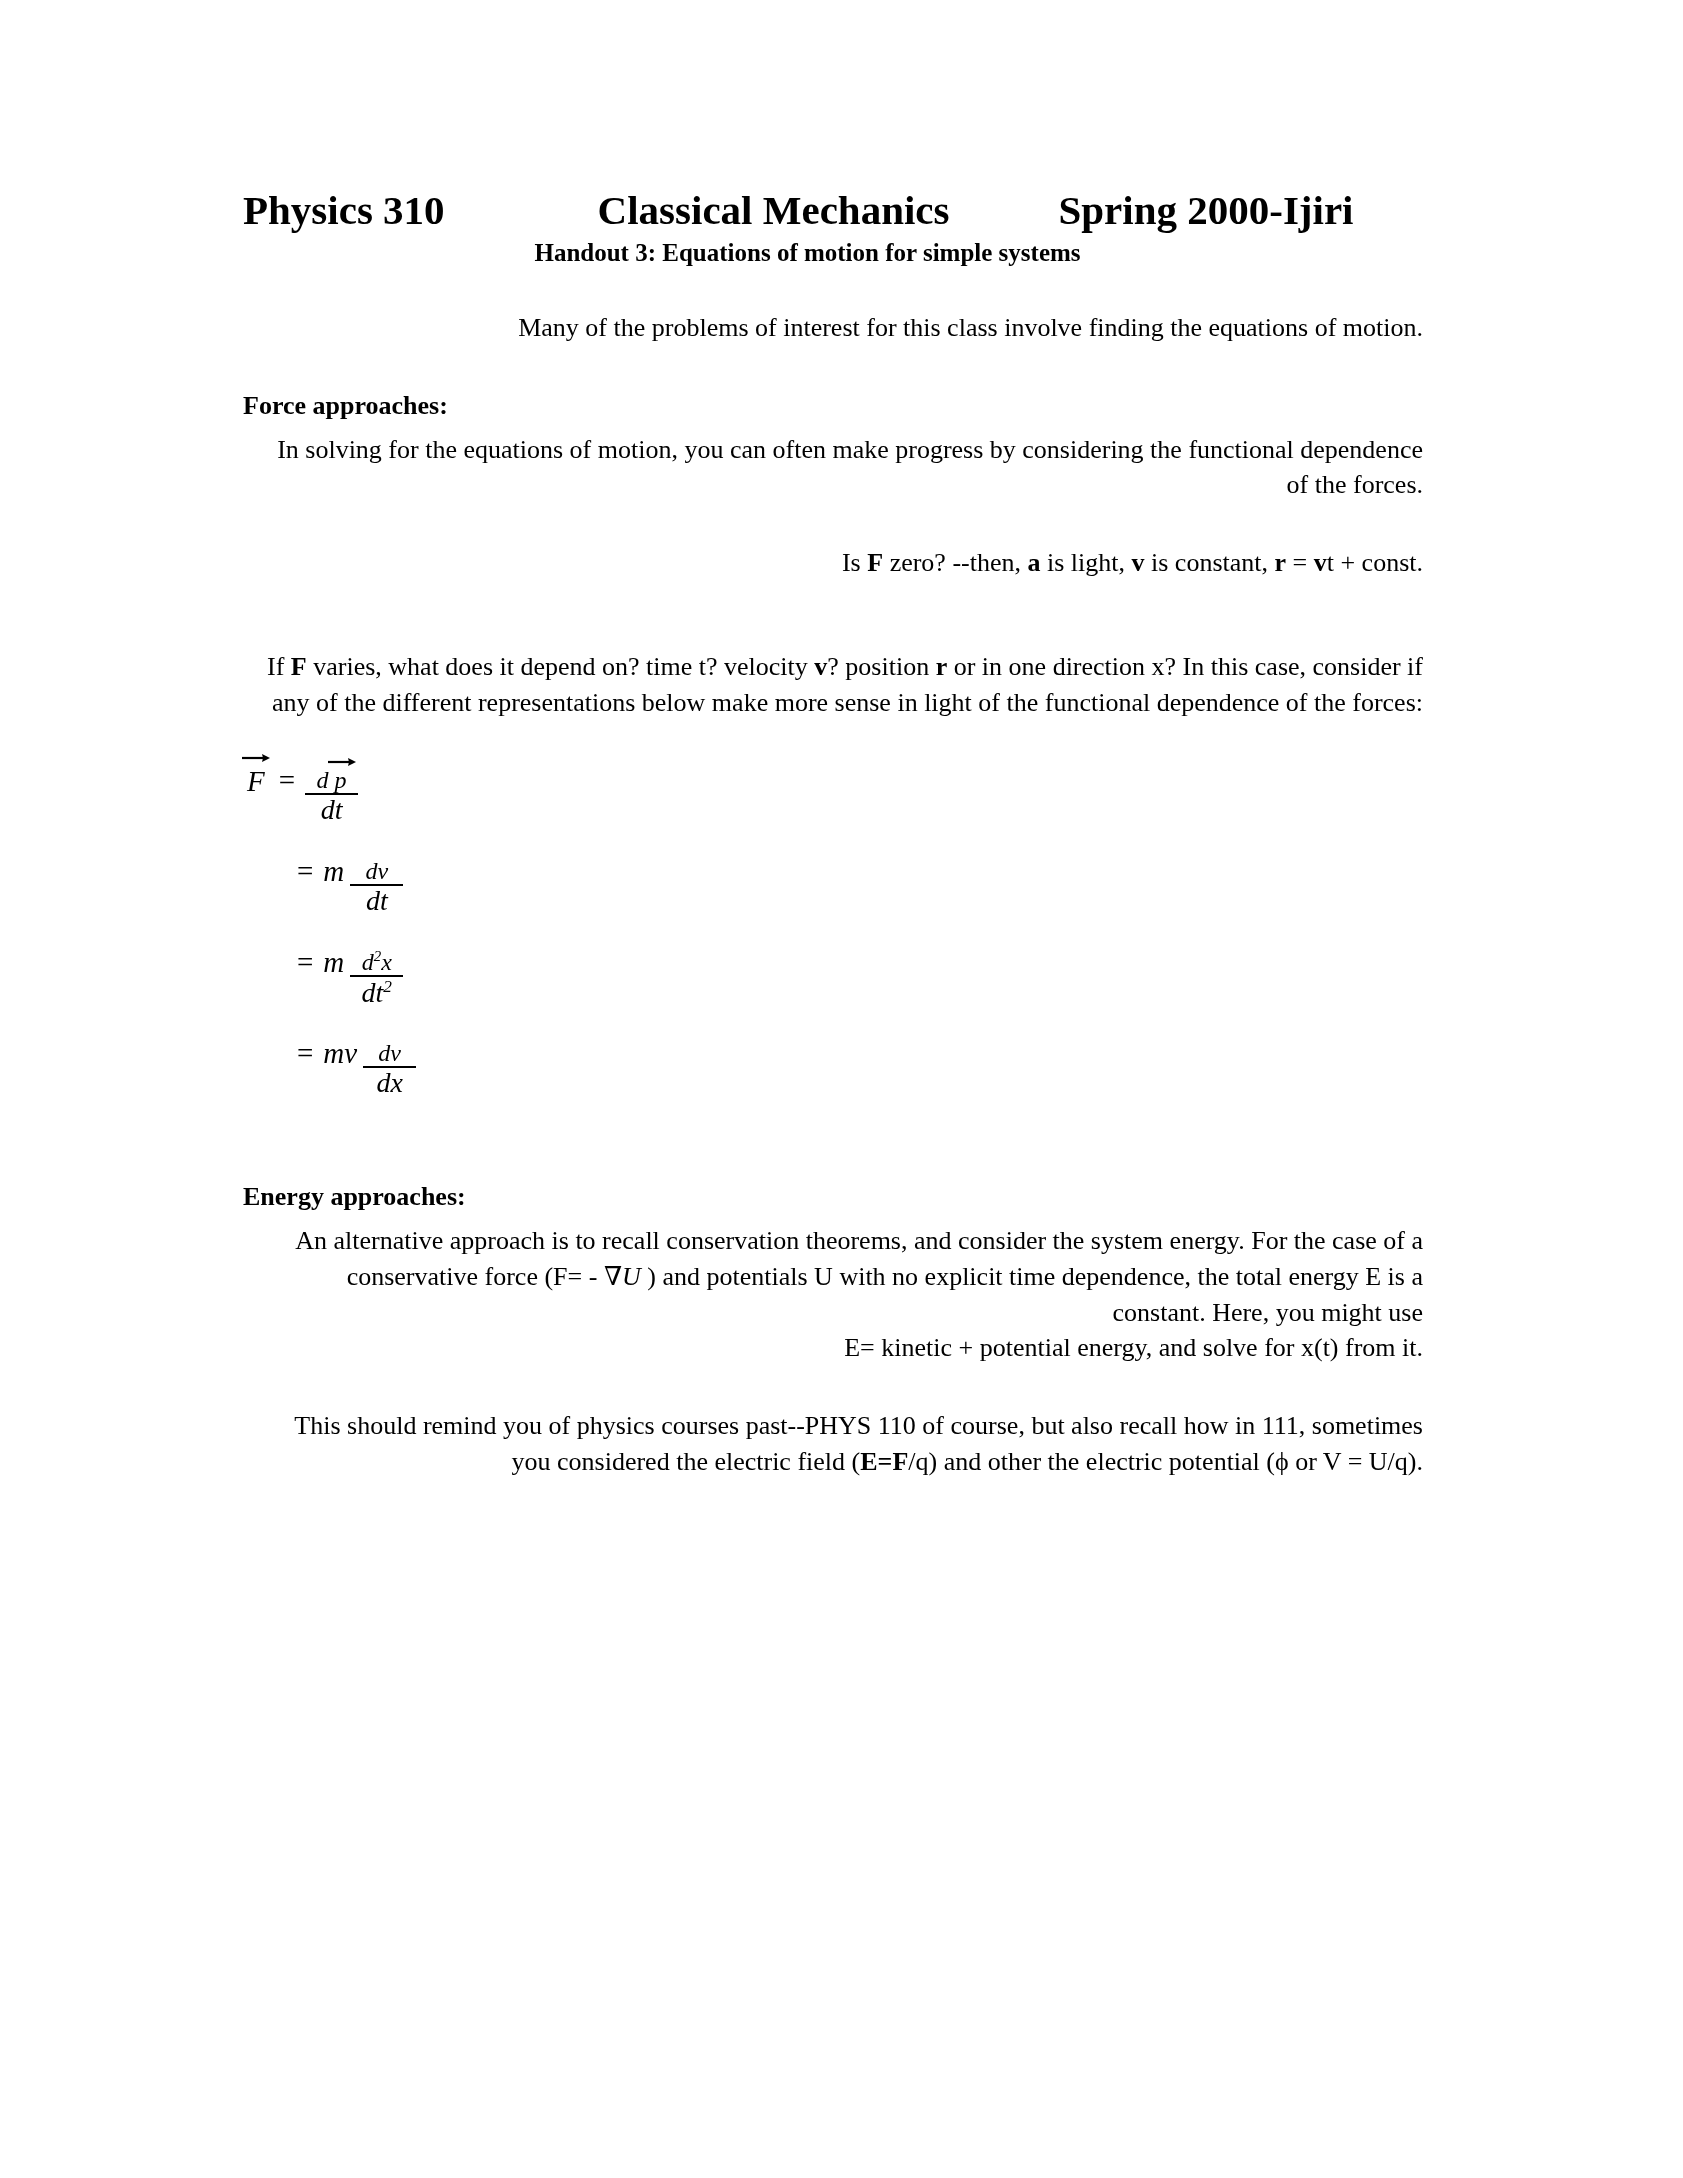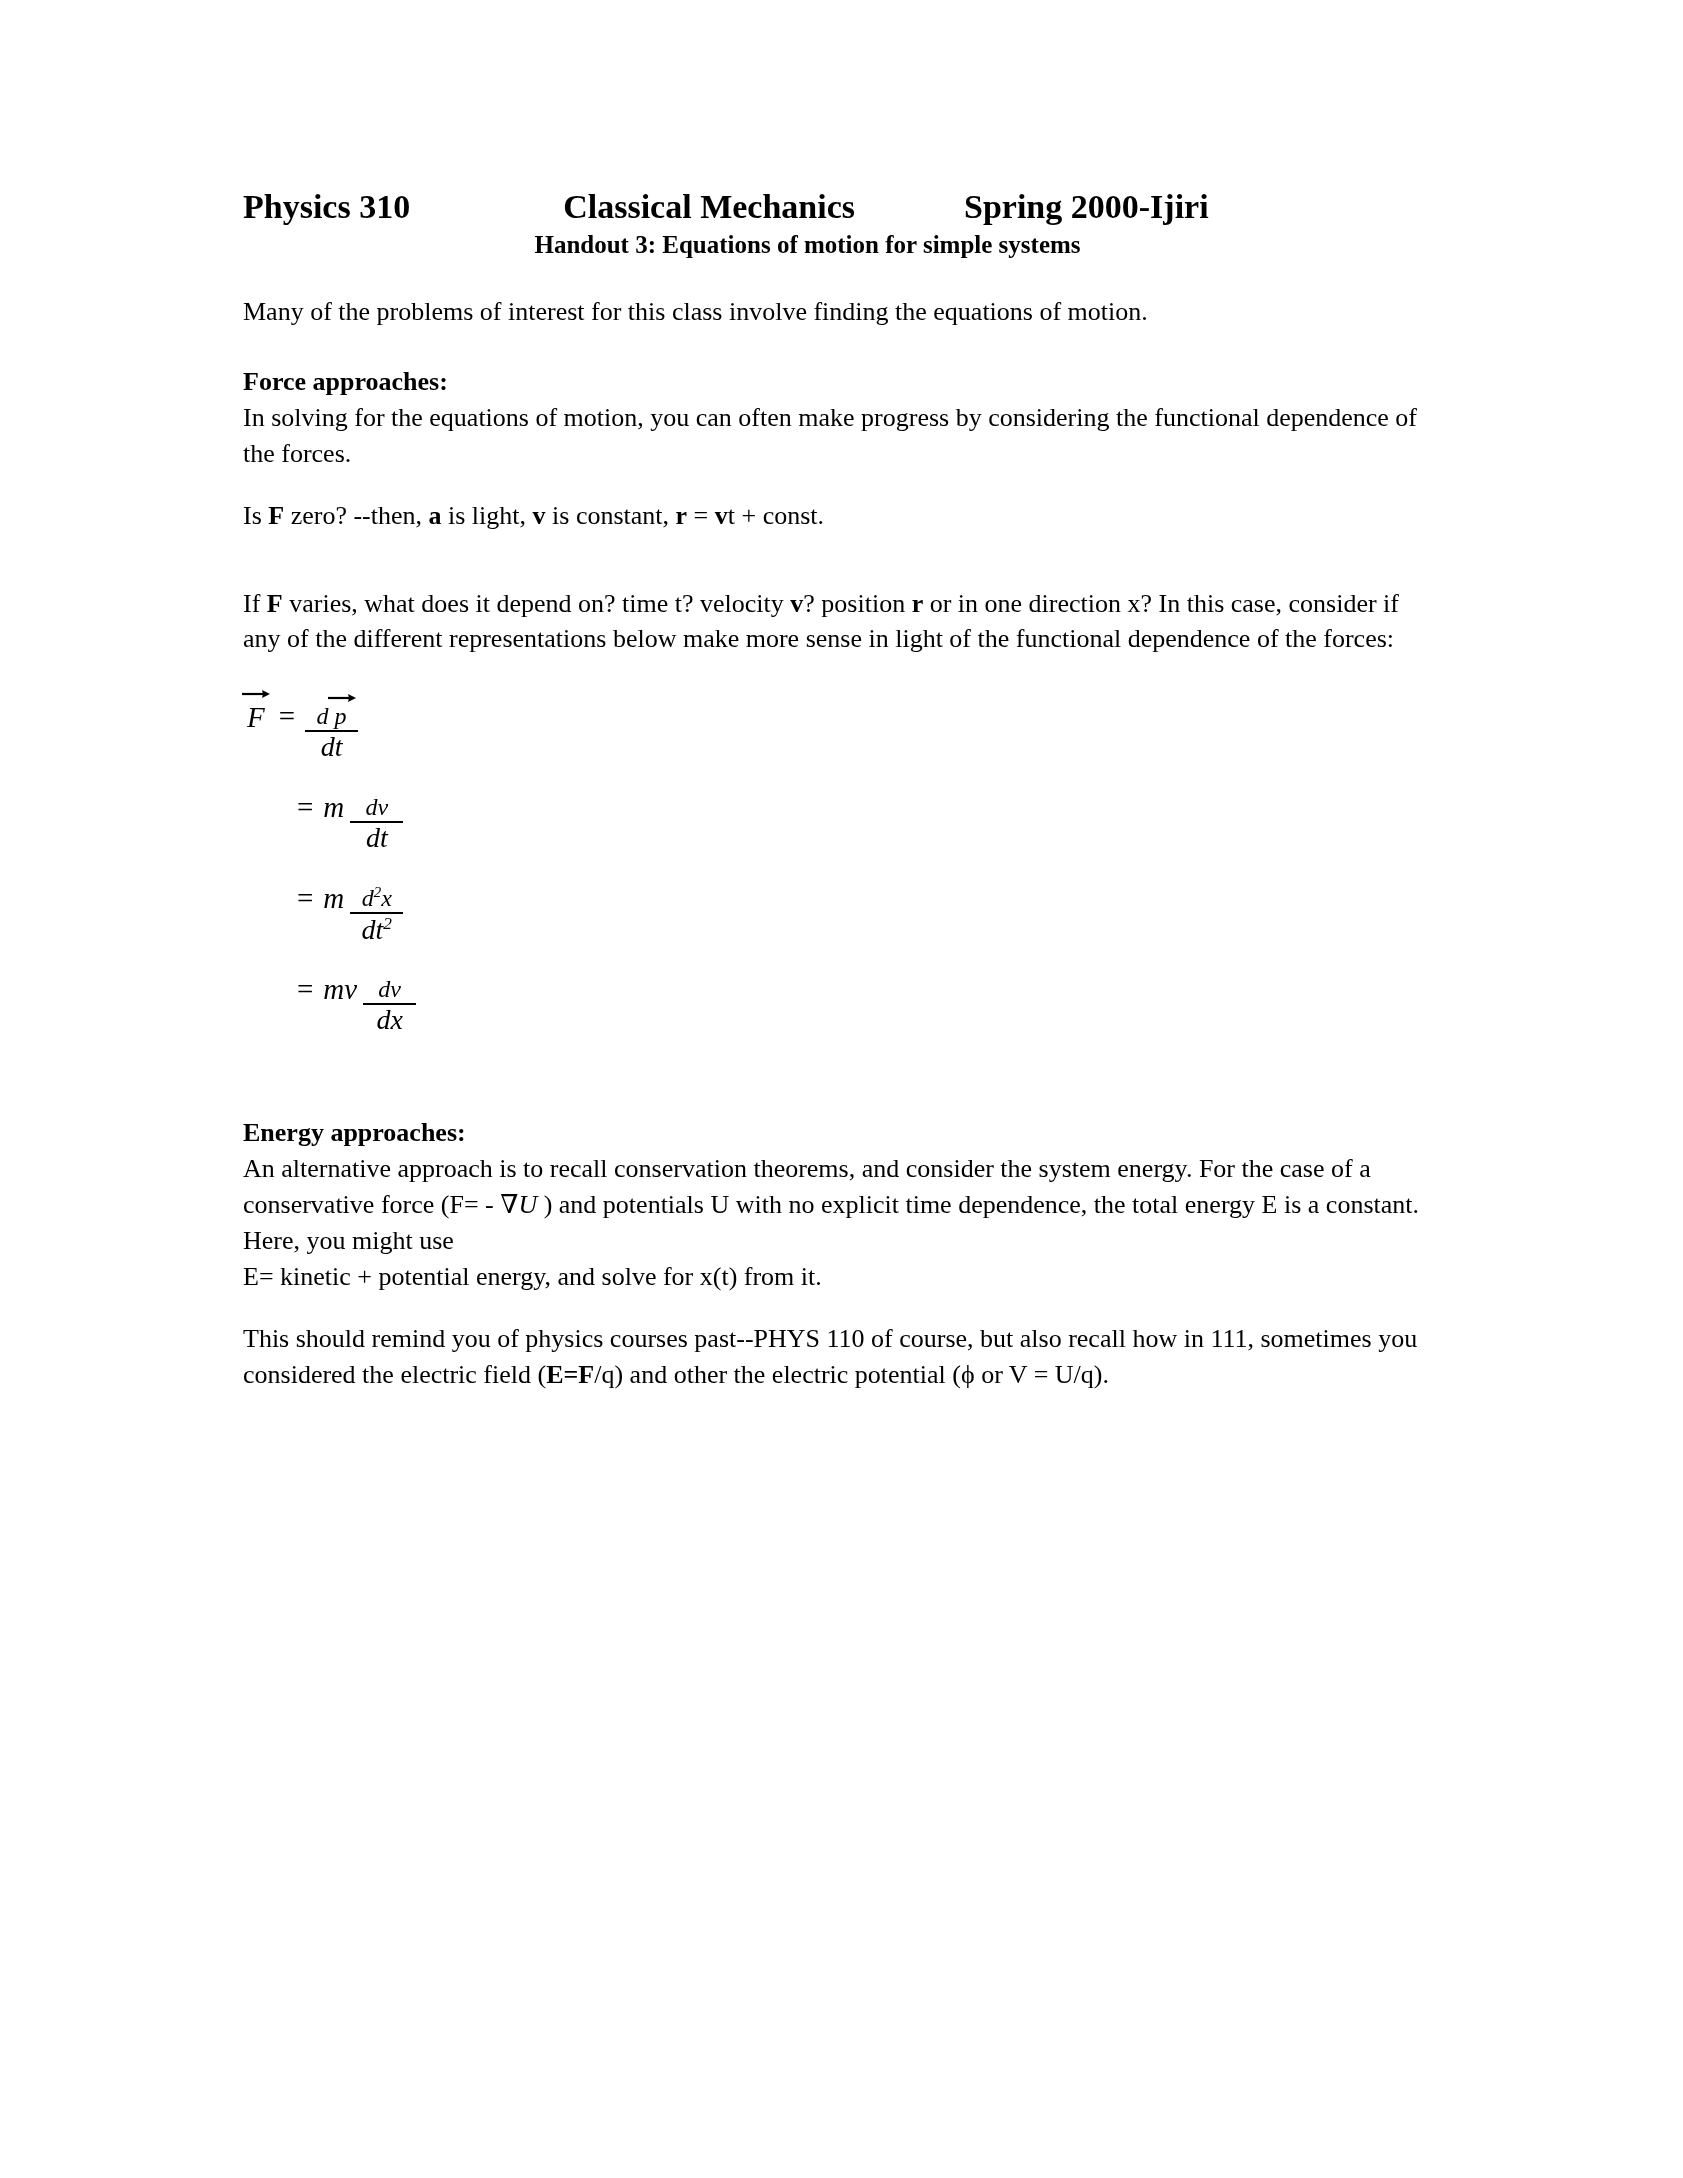--- a/index.html
+++ b/index.html
@@ -25,21 +25,21 @@
   .content {
     width: 1188px;
     margin: 0 auto 0 243px;
   }
 
   
   .header-row {
     display: flex;
     align-items: baseline;
     font-weight: bold;
-    font-size: 34px;
+    font-size: 41px;
     line-height: 1.1;
     white-space: nowrap;
   }
   .header-course   { flex: 0 0 auto; }
   .header-gap-a    { flex: 0 0 153px; }
   .header-title    { flex: 0 0 auto; }
   .header-gap-b    { flex: 0 0 109px; }
   .header-term     { flex: 0 0 auto; text-align: center; }
 
   .subtitle {
@@ -48,22 +48,23 @@
     text-align: center;
     margin-top: 6px;
     width: 1129px;
     line-height: 1.15;
   }
 
   
   p.body {
     font-size: 26px;
     line-height: 1.38;
-    margin: 0;
+    margin: 8px;
     padding: 0;
+    text-align: right;
   }
   .spacer-sm { height: 26px; }
   .spacer-md { height: 34px; }
   .spacer-lg { height: 46px; }
 
   .sechead {
     font-weight: bold;
     font-size: 26px;
     line-height: 1.38;
     margin: 0;

